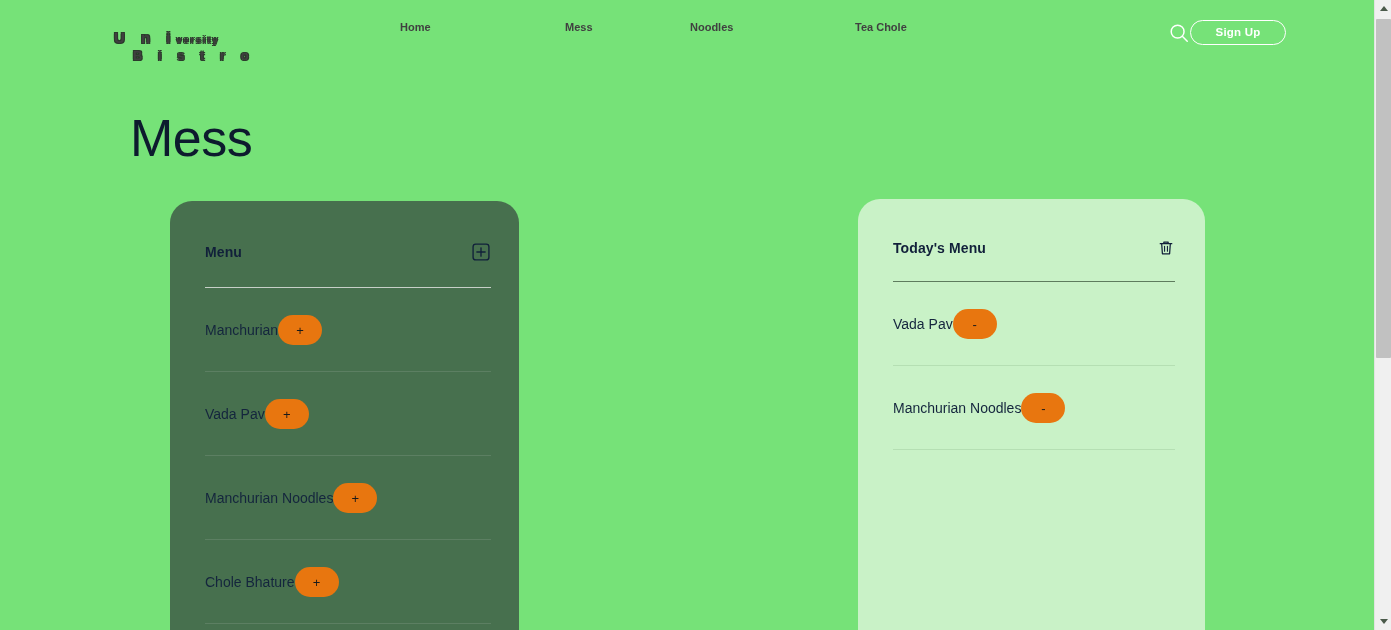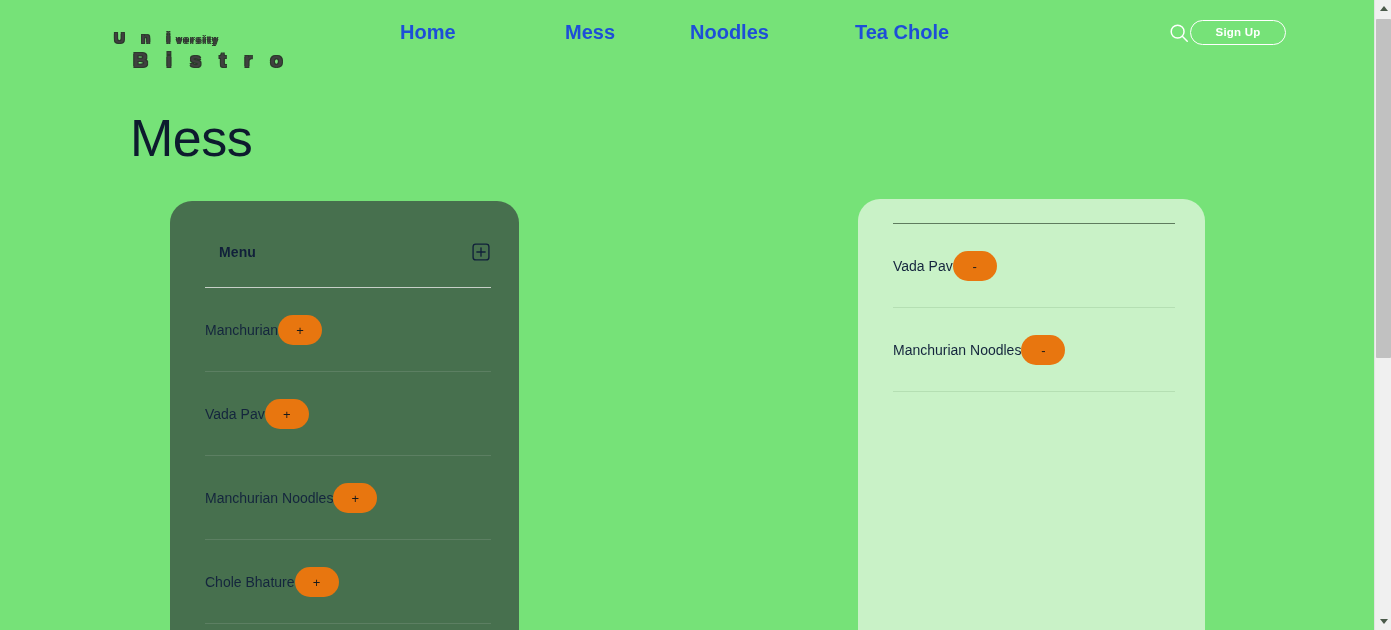--- a/index.html
+++ b/index.html
@@ -58,34 +58,34 @@
   .logo-line2 { display:block; margin-top: 3px; margin-left: 19px; }
   .logo-uni {
     font-size: 15px;
     letter-spacing: 6px;
   }
   .logo-versity {
     font-size: 9px;
     letter-spacing: 2px;
   }
   .logo-bistro {
-    font-size: 21px;
+    font-size: 13px;
     letter-spacing: 6px;
   }
 
   .nav {
     position: absolute;
     left: 400px;
     top: 21px;
     display: flex;
     align-items: center;
   }
   .nav-item {
-    color: #1d4ed8;
-    font-size: 20px;
+    color: #404040;
+    font-size: 11px;
     font-weight: 700;
     cursor: pointer;
     white-space: nowrap;
   }
   .nav-item:nth-child(1) { width: 165px; }
   .nav-item:nth-child(2) { width: 125px; }
   .nav-item:nth-child(3) { width: 165px; }
   .nav-item:nth-child(4) { width: 120px; }
 
   .header-right {
@@ -152,21 +152,21 @@
     background: #c9f2c7;
   }
 
   .card-header {
     position: relative;
     display: flex;
     align-items: center;
     justify-content: space-between;
   }
   .card-menu .card-header {
-    padding: 42px 29px 0 49px;
+    padding: 42px 29px 0 35px;
   }
   .card-today .card-header {
     padding: 40px 30px 0 35px;
   }
 
   .card-title {
     font-size: 14px;
     font-weight: 700;
     color: #11203a;
     letter-spacing: 0.1px;
@@ -339,20 +339,30 @@
           <button class="pill-btn">+</button>
         </li>
         <li class="list-item">
           <span class="item-label">Chole Bhature</span>
           <button class="pill-btn">+</button>
         </li>
       </ul>
     </section>
 
     <section class="card card-today">
+      <div class="card-header">
+        <span class="card-title">Today's Menu</span>
+        <svg class="header-action" viewBox="0 0 20 20" fill="none">
+          <path d="M3.6 5.2h12.8" stroke="#11203a" stroke-width="1.4" stroke-linecap="round"></path>
+          <path d="M7.6 5.2V3.6h4.8v1.6" stroke="#11203a" stroke-width="1.4" stroke-linejoin="round"></path>
+          <path d="M5.2 5.2l0.8 11.2h8l0.8-11.2" stroke="#11203a" stroke-width="1.4" stroke-linejoin="round"></path>
+          <line x1="8.4" y1="8.2" x2="8.4" y2="13.6" stroke="#11203a" stroke-width="1.2" stroke-linecap="round"></line>
+          <line x1="11.6" y1="8.2" x2="11.6" y2="13.6" stroke="#11203a" stroke-width="1.2" stroke-linecap="round"></line>
+        </svg>
+      </div>
       <div class="card-divider"></div>
       <ul class="list">
         <li class="list-item">
           <span class="item-label">Vada Pav</span>
           <button class="pill-btn">-</button>
         </li>
         <li class="list-item">
           <span class="item-label">Manchurian Noodles</span>
           <button class="pill-btn">-</button>
         </li>

